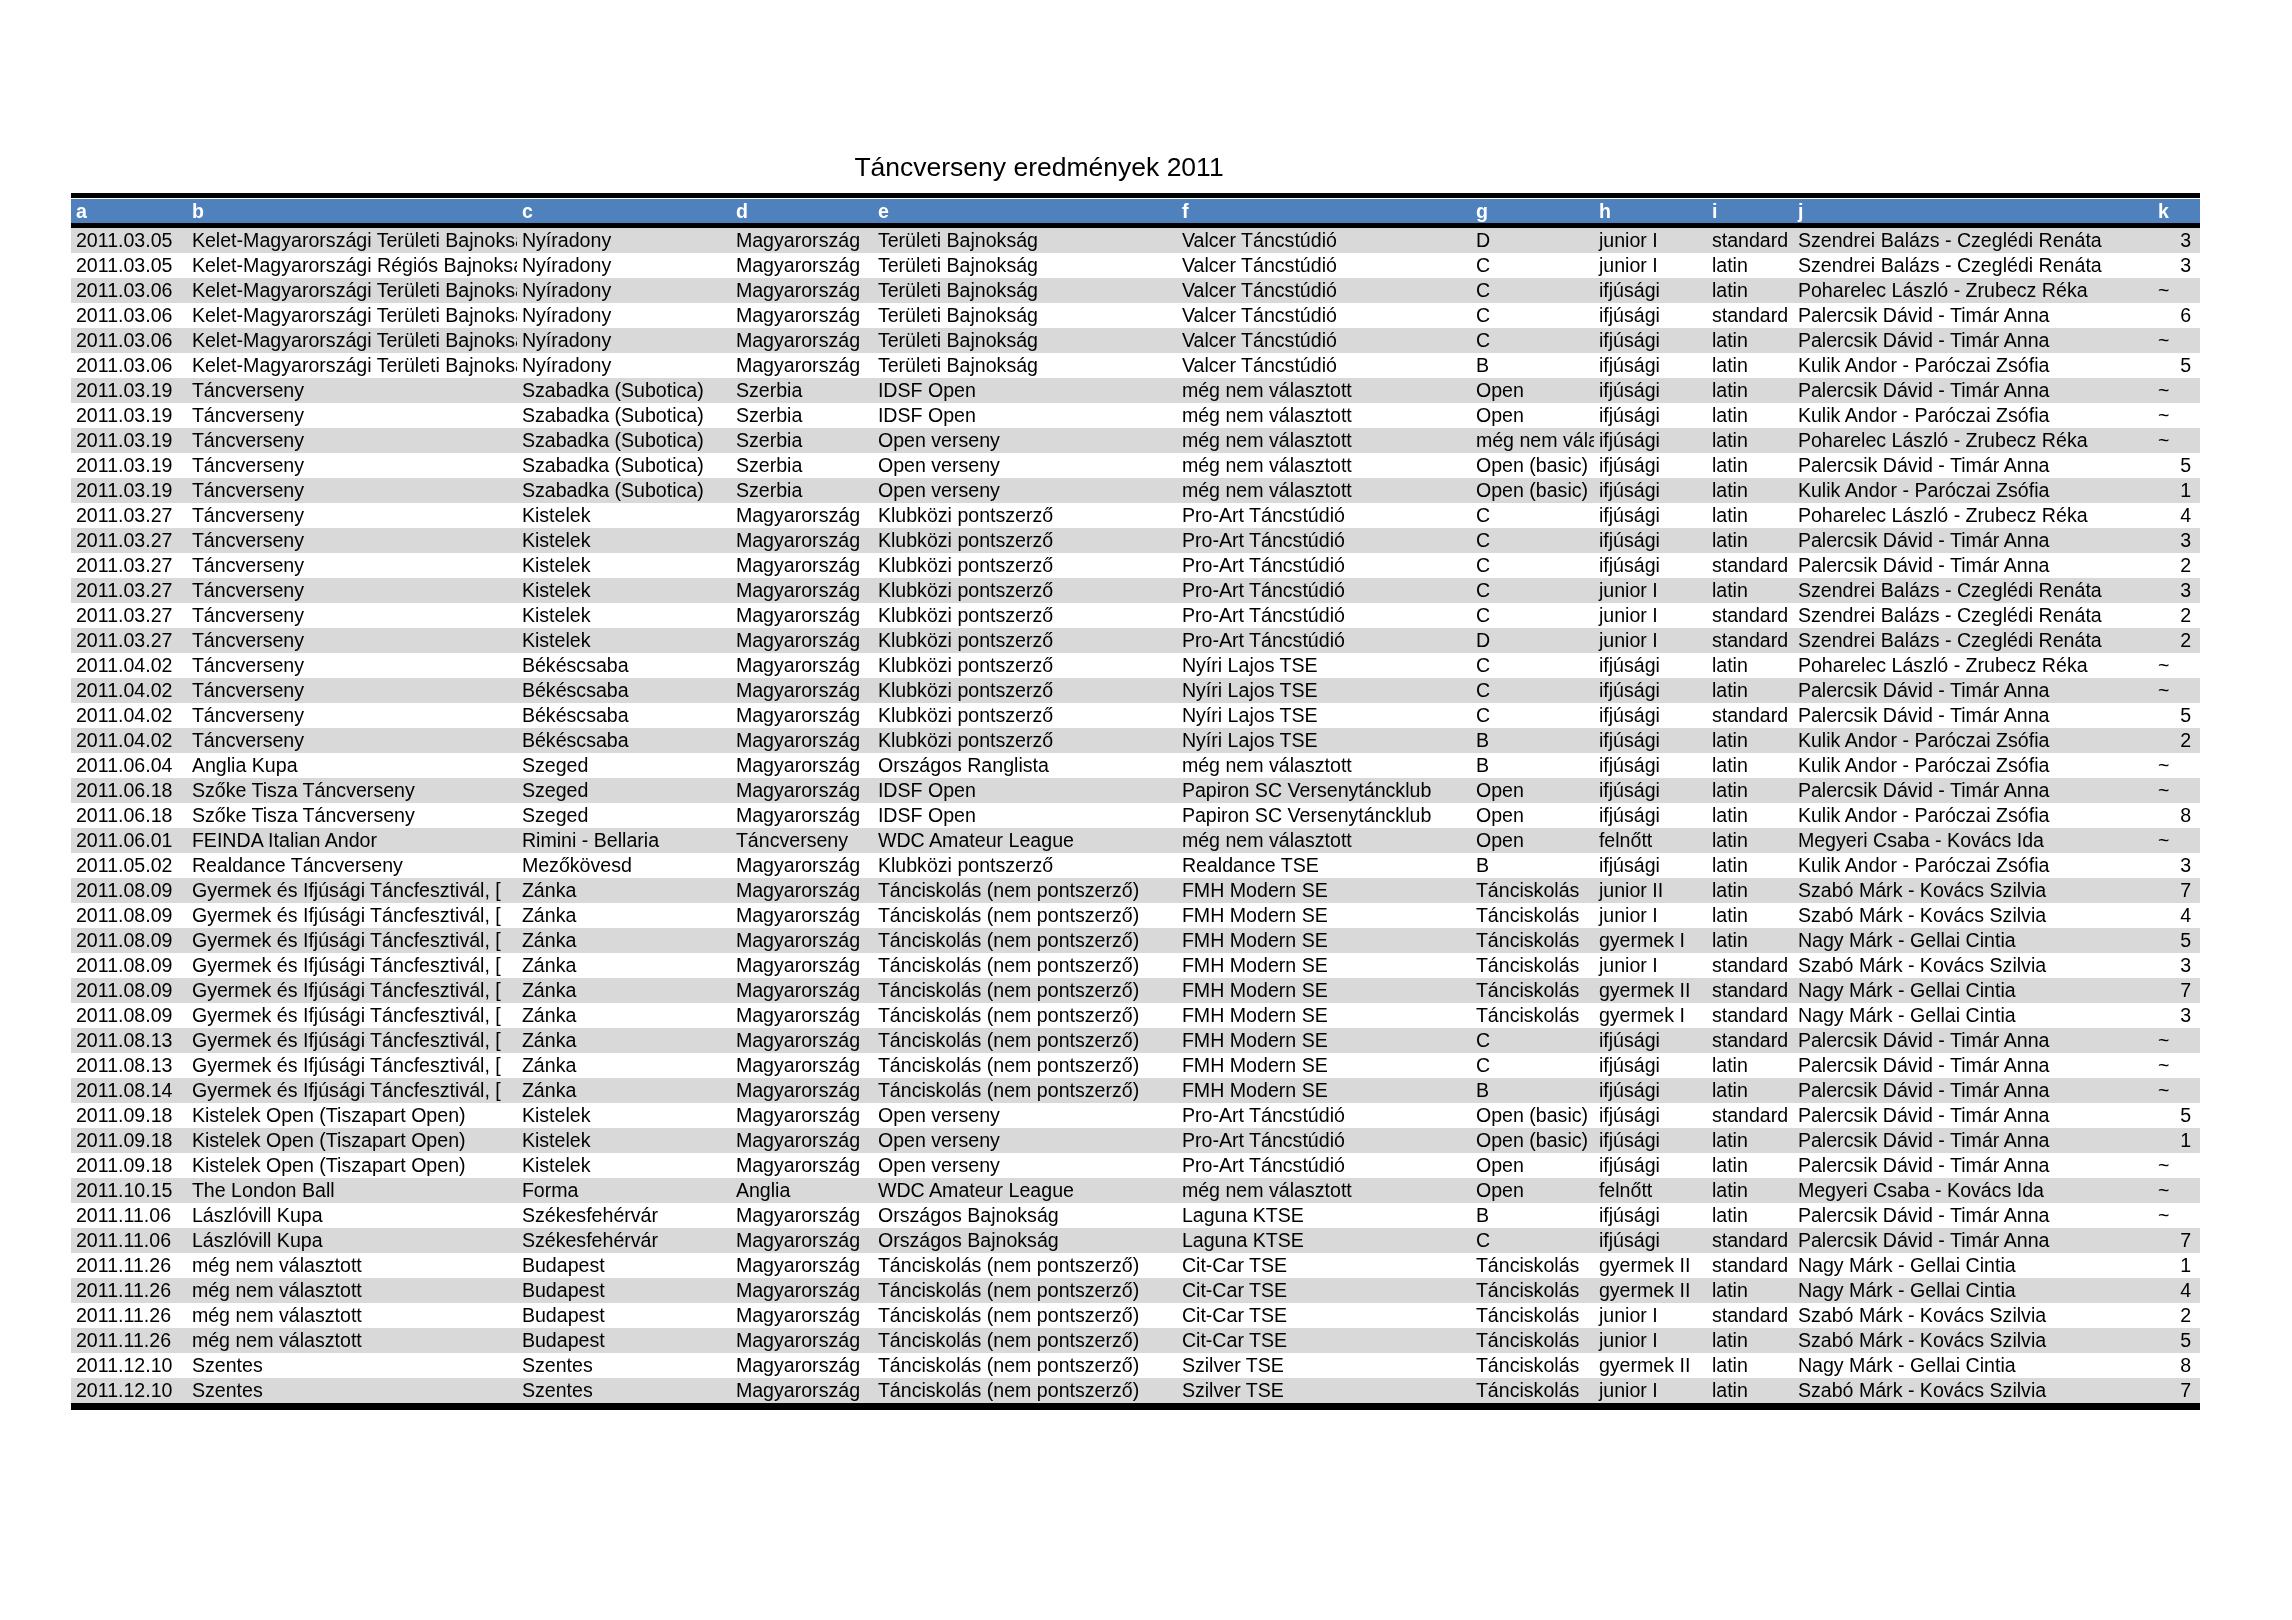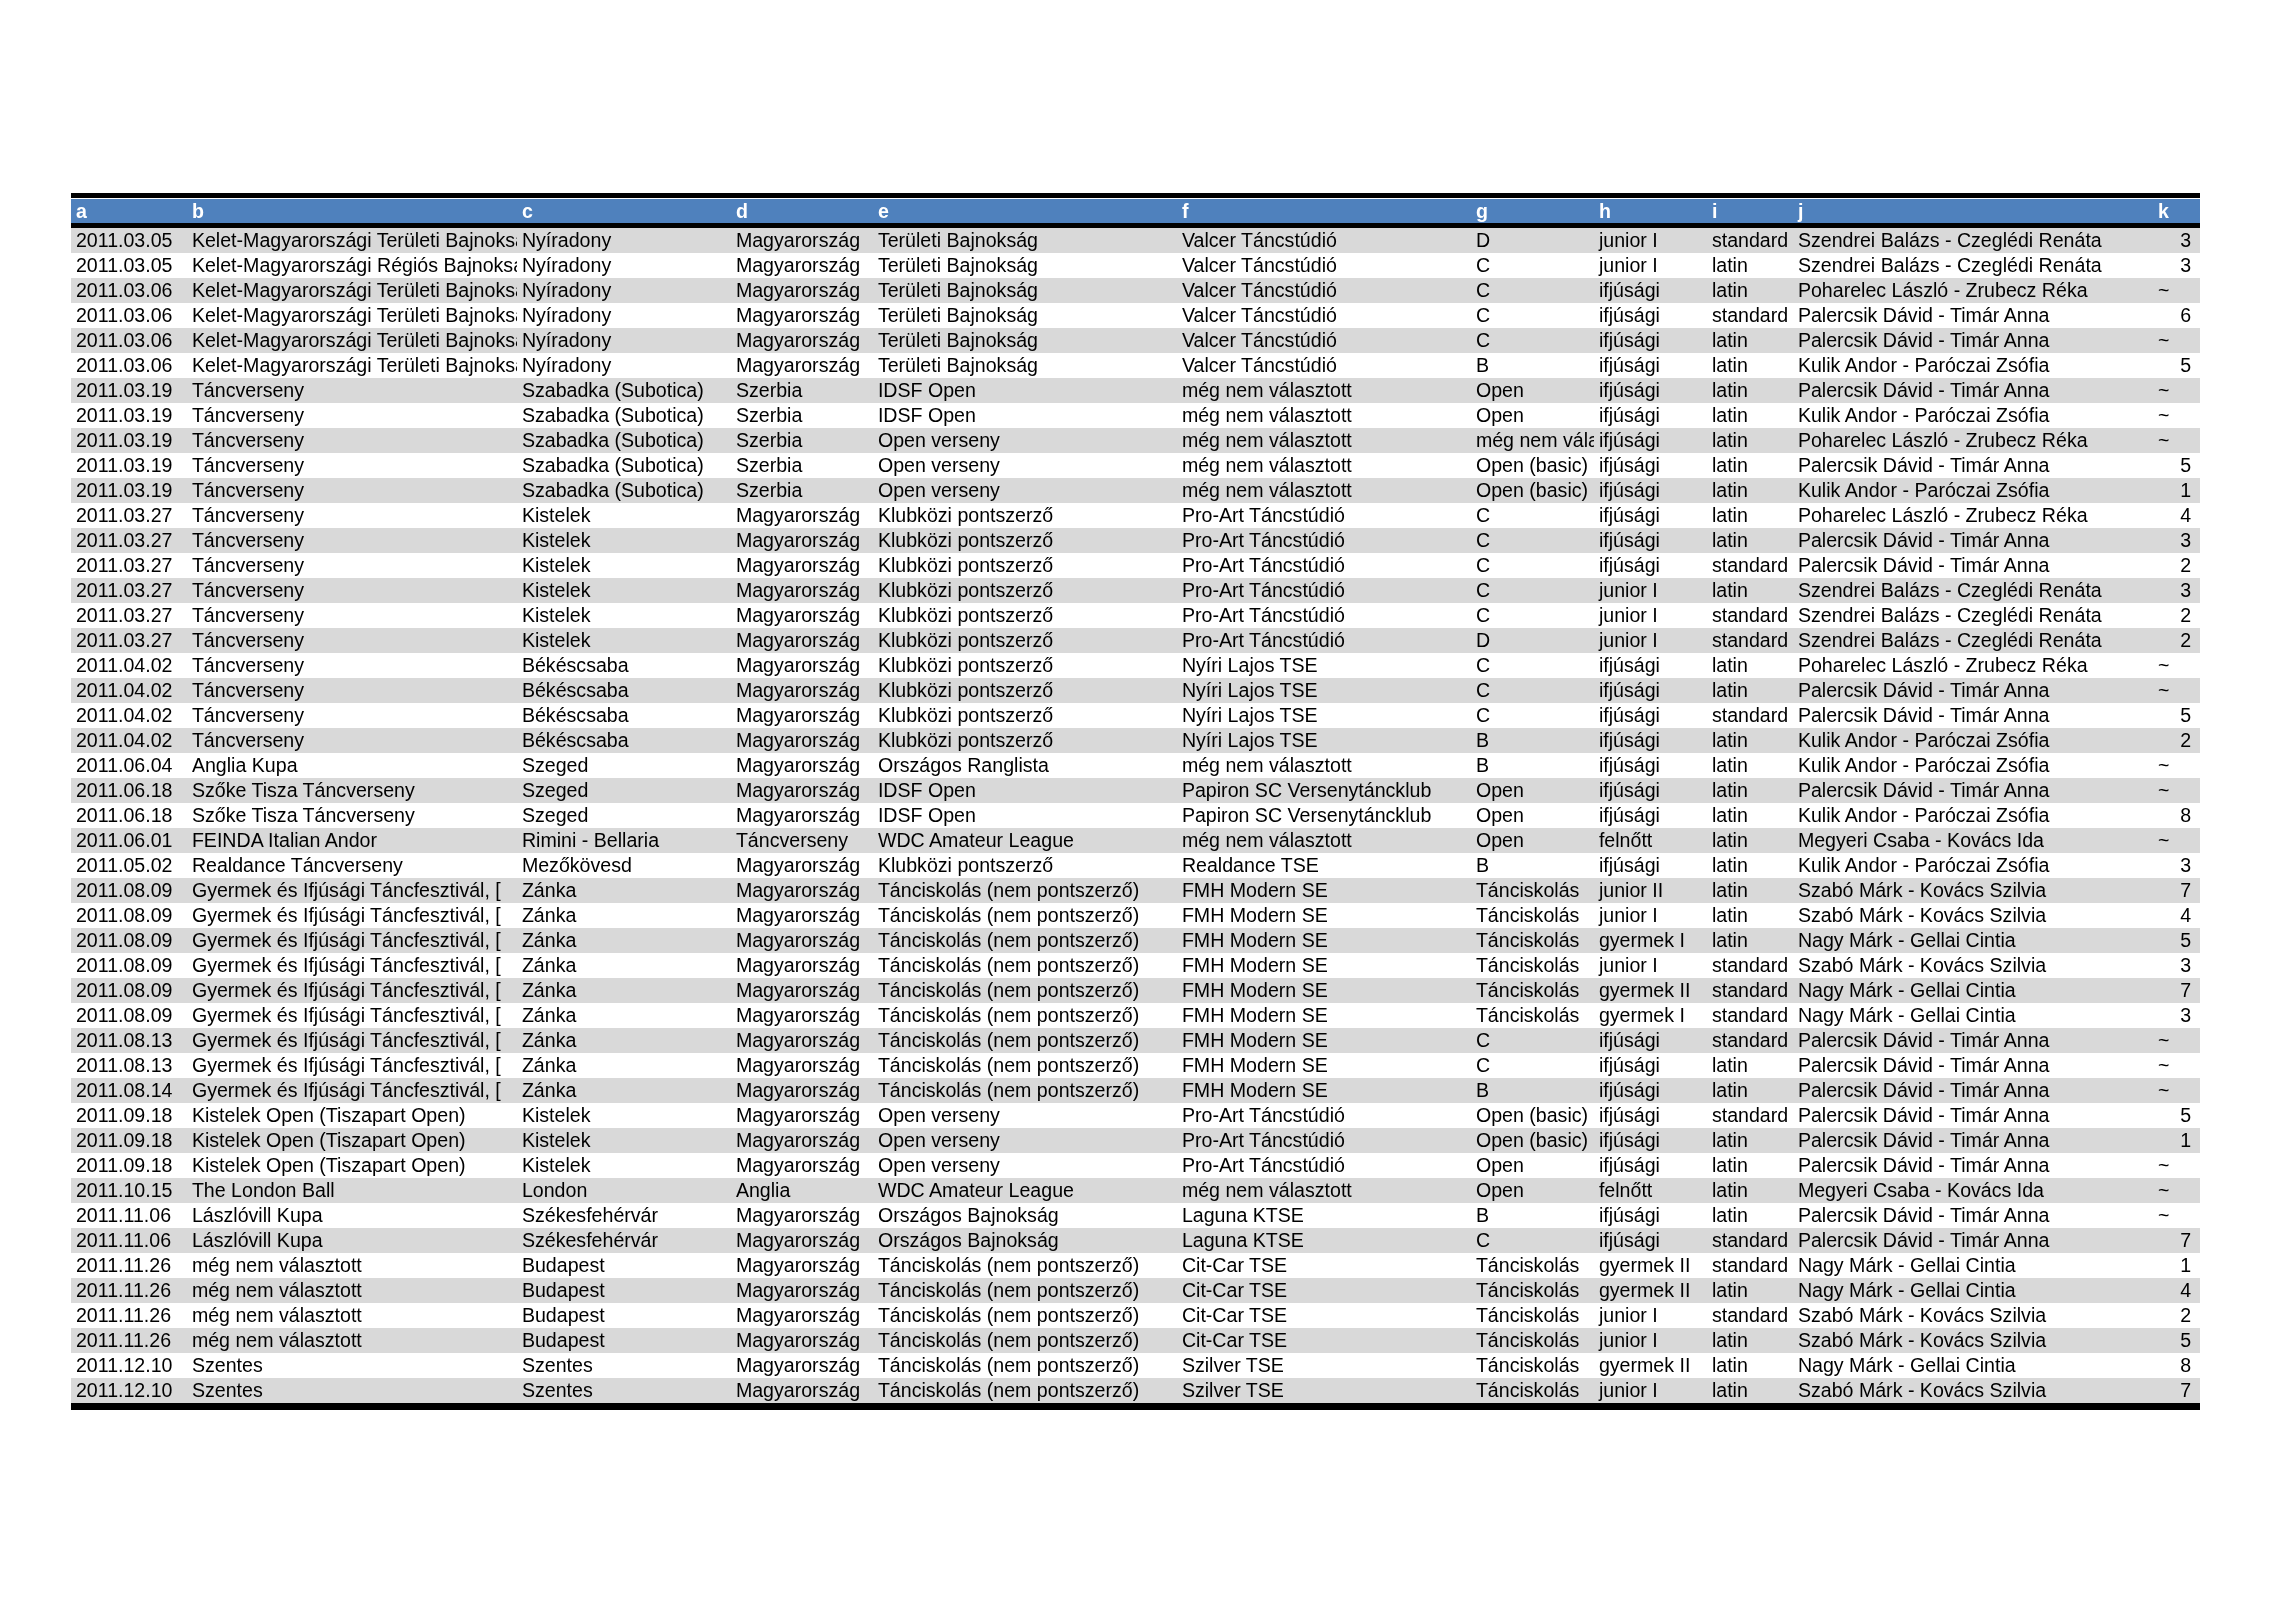--- a/index.html
+++ b/index.html
@@ -73,20 +73,21 @@
   .tcell.num {
     text-align: right;
     padding-left: 0;
     padding-right: 9.8px;
   }
 </style>
 </head>
 <body>
 
 <div id="page">
+  <div id="title">Táncverseny eredmények 2011</div>
 
   <div id="table">
     <div class="black-bar-top"></div>
     <div class="white-gap"></div>
     <div id="header-row">
         <div class="hcell" style="width: 116px;">a</div>
         <div class="hcell" style="width: 330px;">b</div>
         <div class="hcell" style="width: 214px;">c</div>
         <div class="hcell" style="width: 142px;">d</div>
         <div class="hcell" style="width: 304px;">e</div>
@@ -589,21 +590,21 @@
           <div class="tcell" style="width: 294px;">Pro-Art Táncstúdió</div>
           <div class="tcell" style="width: 123px;">Open</div>
           <div class="tcell" style="width: 113px;">ifjúsági</div>
           <div class="tcell" style="width: 86px;">latin</div>
           <div class="tcell" style="width: 360px;">Palercsik Dávid - Timár Anna</div>
           <div class="tcell" style="width: 48px;">~</div>
         </div>
         <div class="trow striped">
           <div class="tcell" style="width: 116px;">2011.10.15</div>
           <div class="tcell" style="width: 330px;">The London Ball</div>
-          <div class="tcell" style="width: 214px;">London</div>
+          <div class="tcell" style="width: 214px;">Forma</div>
           <div class="tcell" style="width: 142px;">Anglia</div>
           <div class="tcell" style="width: 304px;">WDC Amateur League</div>
           <div class="tcell" style="width: 294px;">még nem választott</div>
           <div class="tcell" style="width: 123px;">Open</div>
           <div class="tcell" style="width: 113px;">felnőtt</div>
           <div class="tcell" style="width: 86px;">latin</div>
           <div class="tcell" style="width: 360px;">Megyeri Csaba - Kovács Ida</div>
           <div class="tcell" style="width: 48px;">~</div>
         </div>
         <div class="trow">

